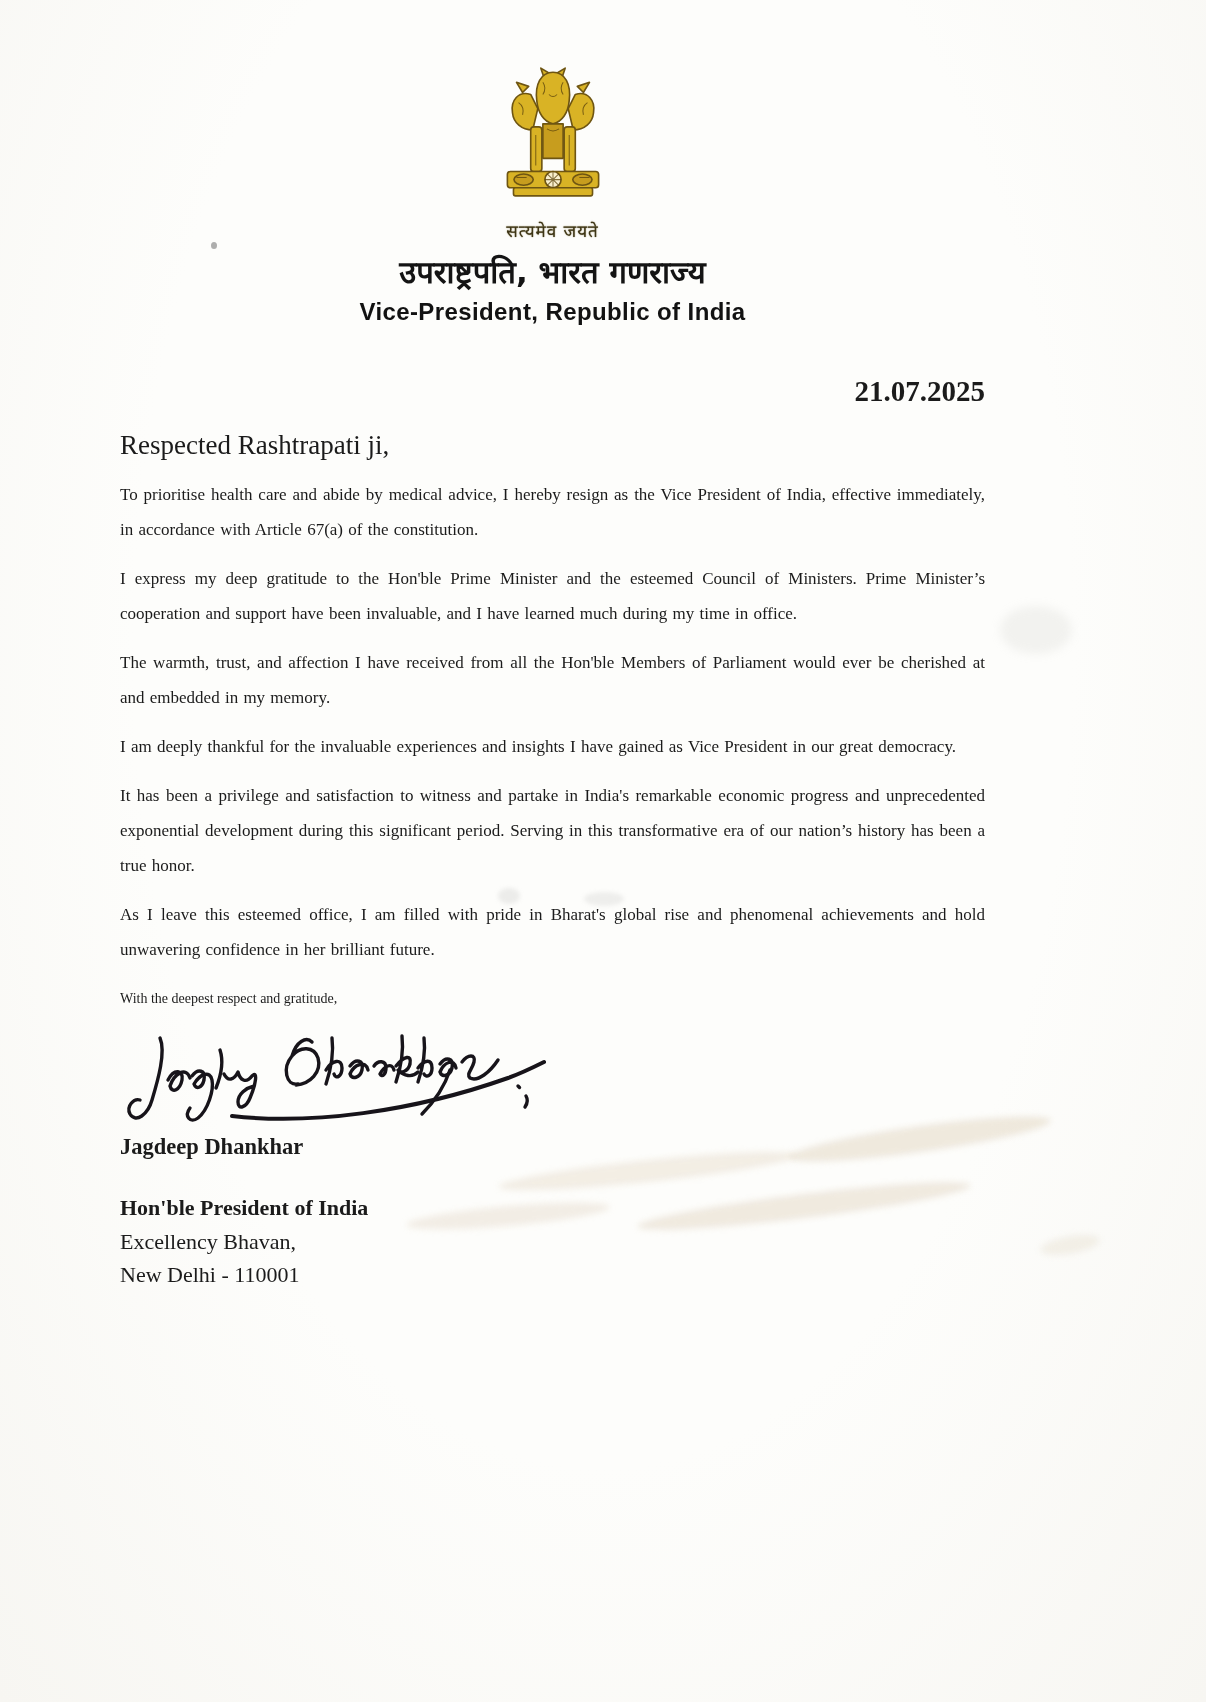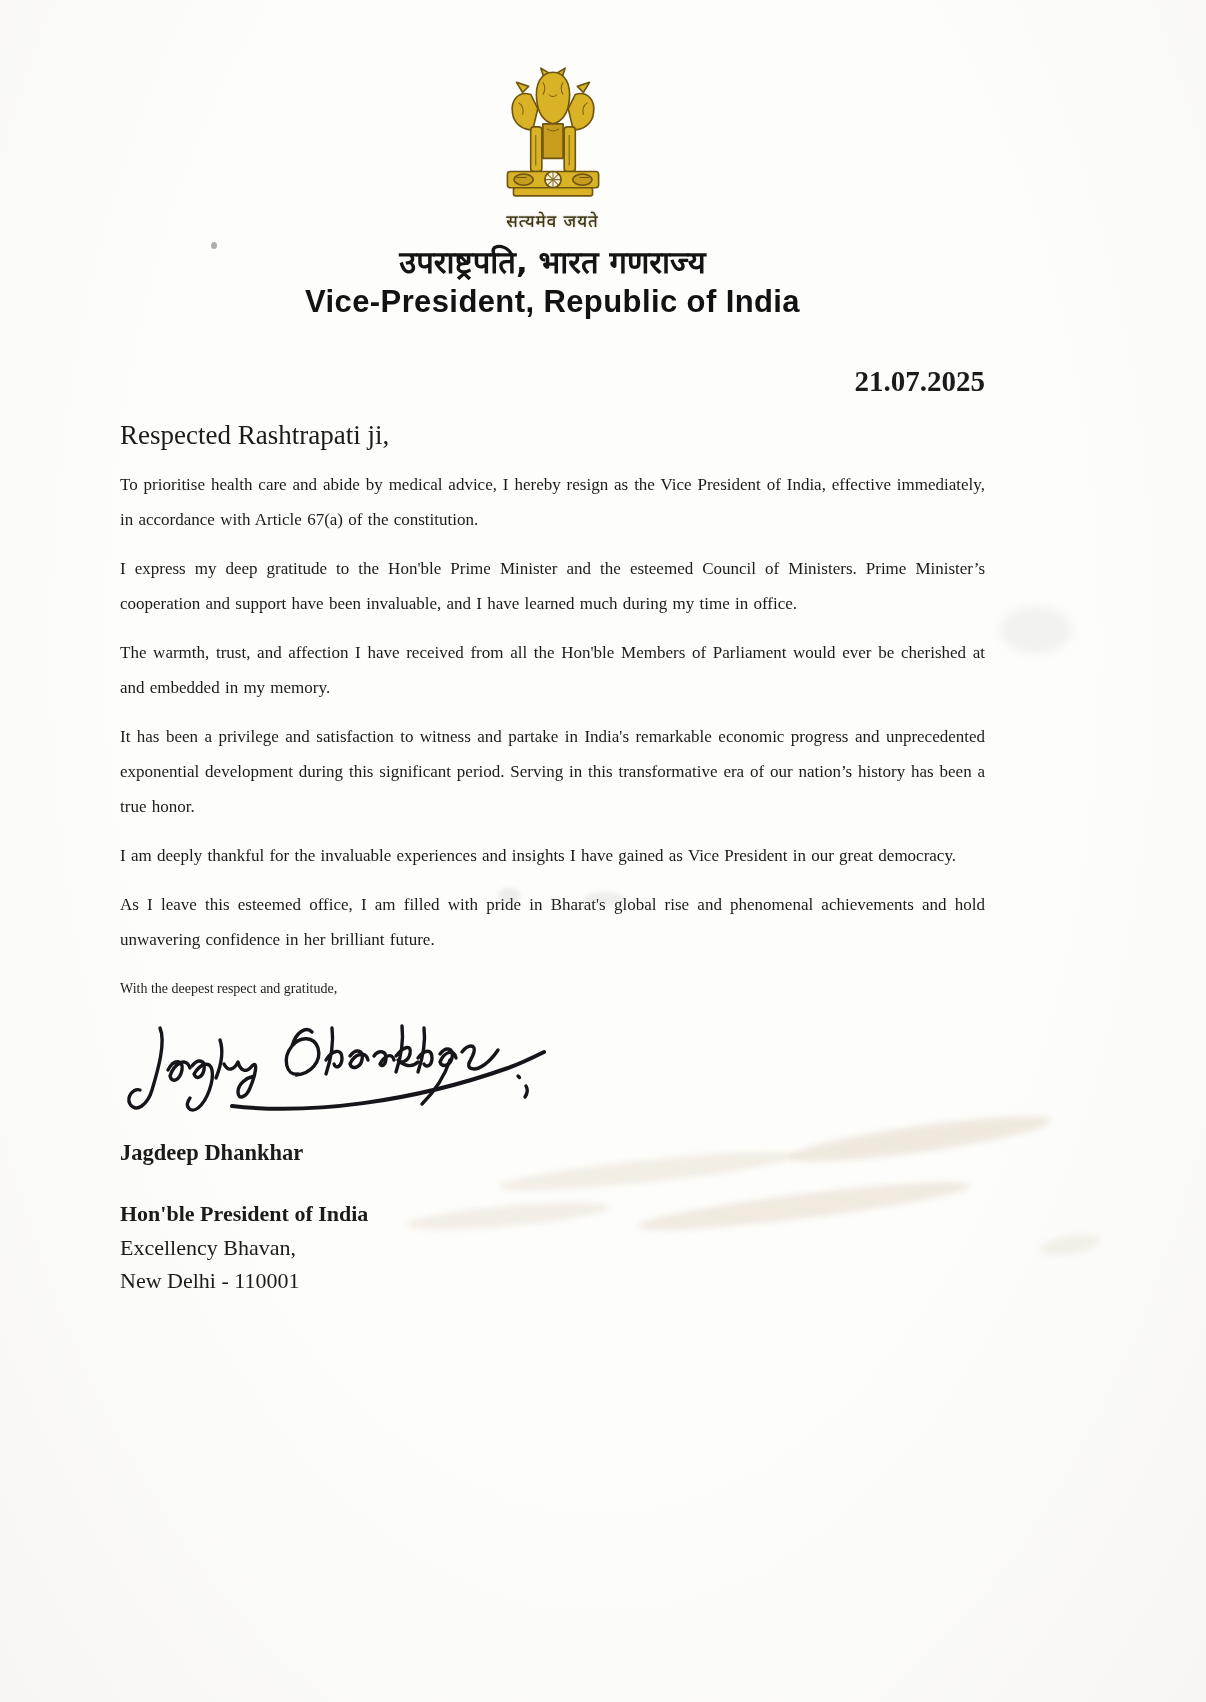--- a/index.html
+++ b/index.html
@@ -12,51 +12,51 @@
     color:#1b1b1b;
     font-family:"Liberation Serif", serif;
     overflow:hidden;
   }
   .content { padding:0 221px 0 120px; }
 
   
   .letterhead { text-align:center; padding-top:58px; }
   .emblem-wrap { display:inline-block; line-height:0; }
   .emblem-caption {
-    display:block; margin-top:2px;
+    display:block; margin-top:12px;
     font-size:17px; line-height:22px; letter-spacing:1px;
     color:#3d3517; text-shadow:0 0 1.2px #6b5e2c;
     font-family:"DejaVu Sans", sans-serif;
   }
   .title-hindi {
     margin-top:10px;
     font-size:31px; line-height:40px; font-weight:600;
     color:#141414;
     font-family:"DejaVu Sans", sans-serif;
     text-align:center;
   }
   .title-english {
-    font-size:31px; line-height:40px; font-weight:bold;
+    font-size:24px; line-height:40px; font-weight:bold;
     letter-spacing:0.4px; color:#121212;
     font-family:"Liberation Sans", sans-serif;
   }
 
   
   .date-row { margin-top:46px; text-align:right; font-weight:bold; font-size:29px; line-height:26px; }
   .salutation { margin-top:24px; font-size:27px; line-height:35px; }
   .letter-body p {
     margin-top:14px;
     font-size:17px; line-height:35px;
     text-align:justify;
     word-spacing:1px;
   }
   .closing { margin-top:14px; font-size:14px; line-height:35px; }
 
   .signature-block { margin-top:12px; height:100px; }
-  .signatory-name { margin-top:20px; font-weight:bold; font-size:22.5px; line-height:30px; }
+  .signatory-name { margin-top:4px; font-weight:bold; font-size:22.5px; line-height:30px; }
 
   .recipient { margin-top:29px; font-size:22px; line-height:33.5px; }
   .recipient .r-bold { font-weight:bold; }
 
   
   .artifact { position:absolute; pointer-events:none; border-radius:50%; }
   .a1 { left:788px; top:1126px; width:264px; height:26px; background:rgba(206,186,152,.30); filter:blur(3px); transform:rotate(-8deg); }
   .a2 { left:498px; top:1160px; width:300px; height:22px; background:rgba(212,192,162,.26); filter:blur(3px); transform:rotate(-6deg); }
   .a3 { left:636px; top:1194px; width:336px; height:24px; background:rgba(206,184,152,.28); filter:blur(3px); transform:rotate(-7deg); }
   .a4 { left:406px; top:1206px; width:204px; height:20px; background:rgba(208,188,158,.24); filter:blur(3px); transform:rotate(-5deg); }
@@ -124,22 +124,22 @@
     </div>
 
     <div class="date-row">21.07.2025</div>
 
     <div class="salutation">Respected Rashtrapati ji,</div>
 
     <div class="letter-body">
       <p>To prioritise health care and abide by medical advice, I hereby resign as the Vice President of India, effective immediately, in accordance with Article 67(a) of the constitution.</p>
       <p>I express my deep gratitude to the Hon'ble Prime Minister and the esteemed Council of Ministers. Prime Minister’s cooperation and support have been invaluable, and I have learned much during my time in office.</p>
       <p>The warmth, trust, and affection I have received from all the Hon'ble Members of Parliament would ever be cherished at and embedded in my memory.</p>
+      <p>I am deeply thankful for the invaluable experiences and insights I have gained as Vice President in our great democracy.</p>
       <p>It has been a privilege and satisfaction to witness and partake in India's remarkable economic progress and unprecedented exponential development during this significant period. Serving in this transformative era of our nation’s history has been a true honor.</p>
-      <p>I am deeply thankful for the invaluable experiences and insights I have gained as Vice President in our great democracy.</p>
       <p>As I leave this esteemed office, I am filled with pride in Bharat's global rise and phenomenal achievements and hold unwavering confidence in her brilliant future.</p>
     </div>
 
     <div class="closing">With the deepest respect and gratitude,</div>
 
     <div class="signature-block">
       <svg width="460" height="100" viewBox="0 0 460 100" aria-hidden="true">
         <g fill="none" stroke="#17141a" stroke-width="3.4" stroke-linecap="round" stroke-linejoin="round">
 
           <path d="M40,10 C46,24 38,52 32,72 C28,86 16,96 10,86 C6,78 14,70 20,72"></path>

